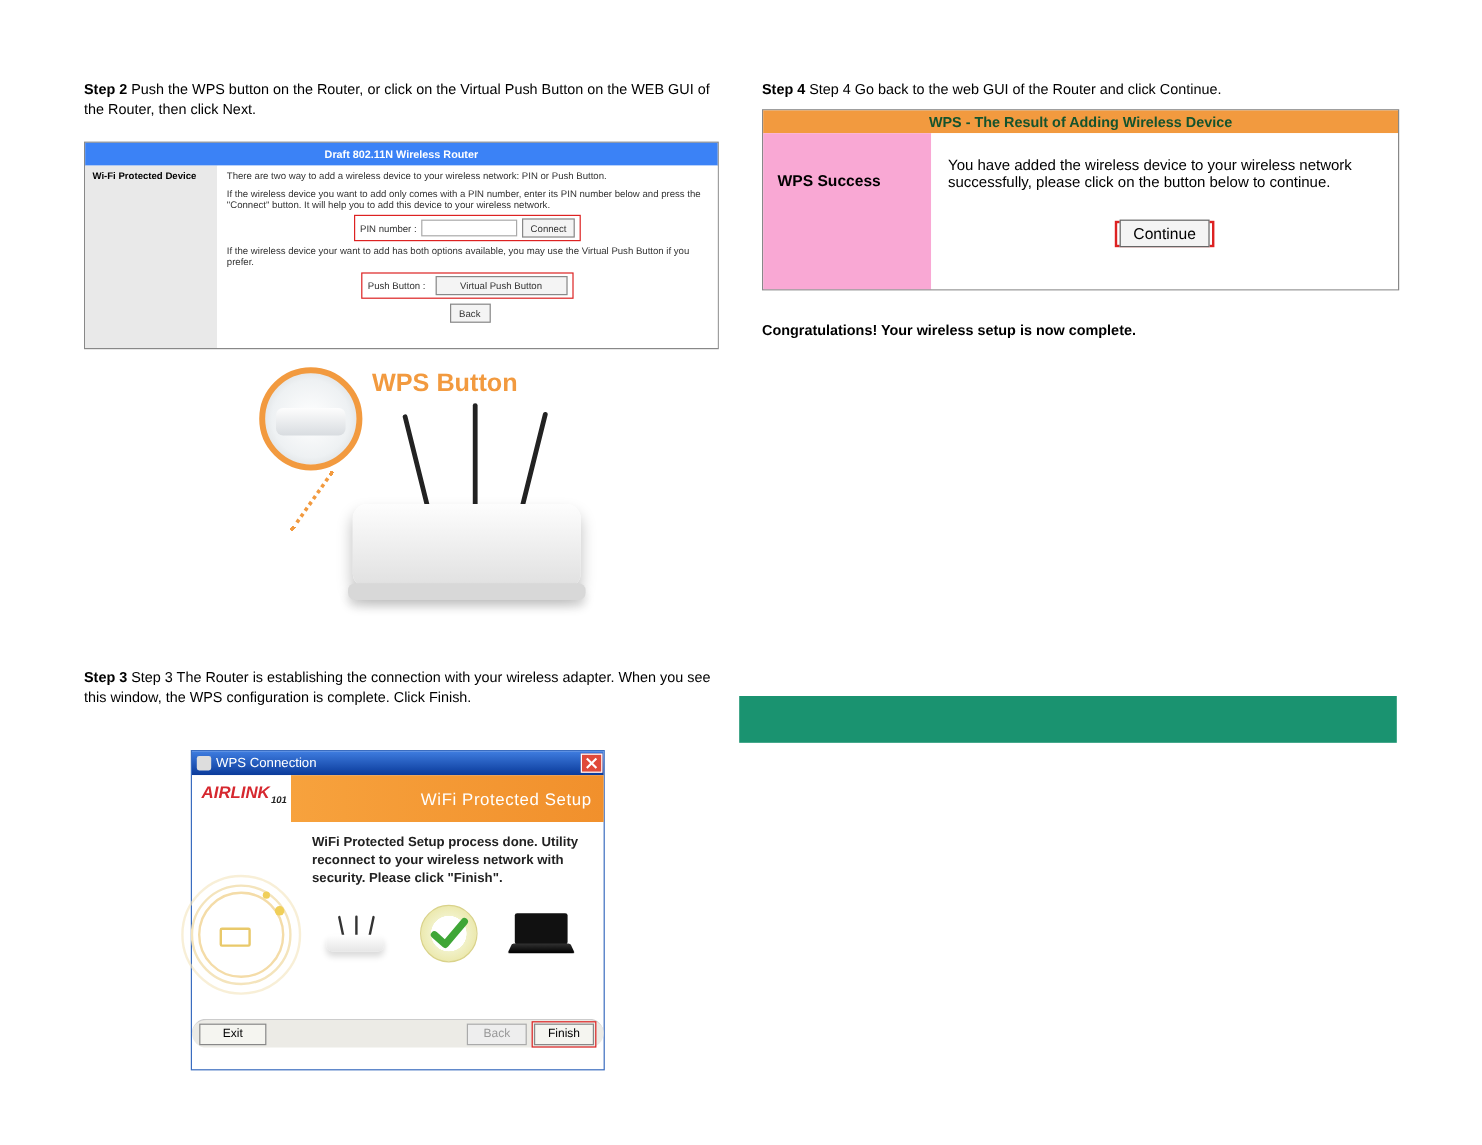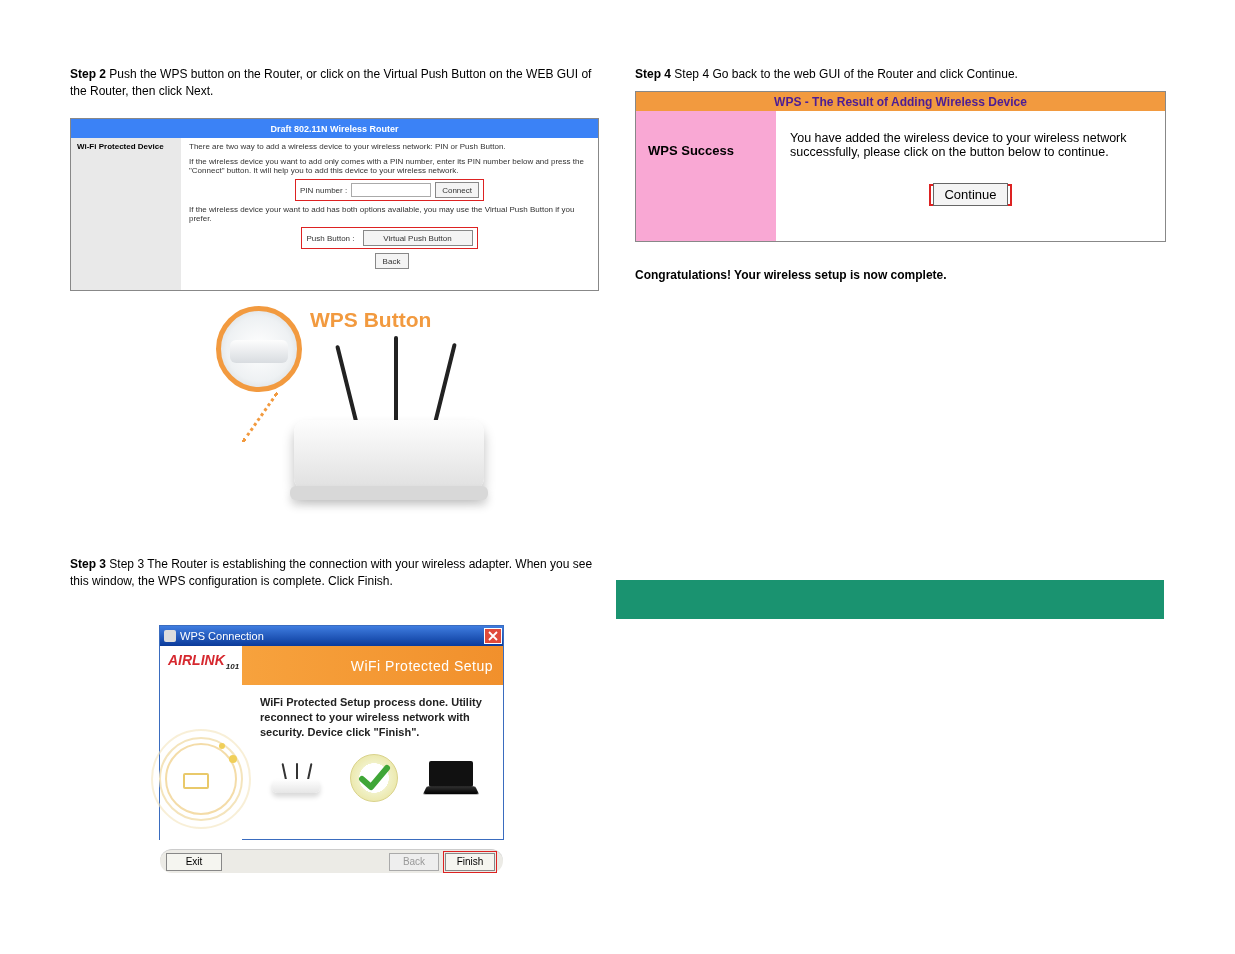--- a/index.html
+++ b/index.html
@@ -29,21 +29,21 @@
   .router-photo { left: 216px; top: 300px; width: 268px; height: 225px; }
   .rp-body { position:absolute; left:78px; top:120px; width:190px; height:70px; background: linear-gradient(#fdfdfd,#e0e0e0); border-radius: 12px; box-shadow: 0 8px 12px rgba(0,0,0,.25); }
   .rp-base { position:absolute; left:74px; top:186px; width:198px; height:14px; background:#d8d8d8; border-radius:6px; box-shadow:0 6px 8px rgba(0,0,0,.15);}
   .rp-ant { position:absolute; width:4px; height:90px; background:#222; border-radius:2px; }
   .rp-circle { position:absolute; left:0; top:6px; width:86px; height:86px; border:5px solid #f29a3f; border-radius:50%; background: radial-gradient(#fff,#eef1f3 60%, #ccd0d2); overflow:hidden; }
   .rp-circle-inner { position:absolute; left:12%; top:38%; width:76%; height:30%; background: linear-gradient(#fdfdfd,#d8dce0); border-radius: 6px; }
   .rp-dots { position:absolute; left:60px; top:92px; width:78px; height:60px; border-left: 3px dotted #f29a3f; transform: rotate(35deg); transform-origin: top left;}
   .rp-label { position:absolute; left:94px; top:8px; font-size:21px; font-weight:bold; color:#f29a3f; }
 
   
-  .utility { left: 159px; top: 625px; width: 345px; height: 215px; border: 1px solid #3a6cbf; background:#fff;}
+  .utility { left: 159px; top: 625px; width: 345px; height: 267px; border: 1px solid #3a6cbf; background:#fff;}
   .util-titlebar { height: 20px; background: linear-gradient(#3f7de0,#0a3a9a); color:#fff; display:flex; align-items:center; justify-content:space-between; padding:0 0 0 4px; font-size:11px;}
   .util-titlebar .ticon { width:12px; height:12px; background:#ddd; border-radius:2px; margin-right:4px; display:inline-block;}
   .util-close { width:18px; height:16px; background:#e04a3a; display:flex; align-items:center; justify-content:center; border: 1px solid #fff; margin:1px;}
   .util-close svg { width:10px; height:10px; }
   .util-banner { height: 39px; background: linear-gradient(90deg,#fff 0 24%, #f7a23d 24%, #f1902c); position:relative;}
   .util-logo { position:absolute; left:8px; top:6px; font-size:14px; font-weight:bold; font-style:italic; color:#d6282f;}
   .util-logo sub { font-size:8px; vertical-align:sub; color:#222;}
   .util-banner-title { position:absolute; right:10px; top:12px; color:#fff; font-size:14px; font-weight:300; letter-spacing:.5px;}
   .util-content { position:relative; height: 188px; }
   .util-side { position:absolute; left:0; top:0; width:82px; height:188px; background:#fff; display:flex; align-items:center; justify-content:center;}
@@ -70,21 +70,21 @@
   .util-back { width:50px; height:18px; border:1px solid #aaa; background:#eee; font-size:10px; color:#999; display:flex; align-items:center; justify-content:center; margin-right:4px;}
   .util-finish-outline { border:1px solid #d22; padding:1px;}
   .util-finish { width:50px; height:18px; border:1px solid #888; background:#f5f5f0; font-size:10px; display:flex; align-items:center; justify-content:center; cursor:pointer;}
 
   
   .document-text { font-size:12px; line-height:1.45; color:#000; }
   .doc-b { display:inline; font-size:12px; }
 
   
   .panel2 { left: 635px; top: 91px; width: 531px; height: 151px; border: 1px solid #888; }
-  .panel2-header { height: 19px; background: #f29a3f; color:#4c1d95; font-size:12px; font-weight:bold; display:flex; align-items:center; justify-content:center; }
+  .panel2-header { height: 19px; background: #f29a3f; color:#14532d; font-size:12px; font-weight:bold; display:flex; align-items:center; justify-content:center; }
   .panel2-body { display:flex; height: calc(100% - 19px); }
   .p2-side { width: 140px; background:#f9a8d4; font-size:13px; font-weight:bold; padding: 32px 8px 0 12px; }
   .p2-main { flex:1; background:#fff; padding: 20px 14px 0; font-size:12.5px; color:#000;}
   .p2-btn-outline { border: 2px solid #d22; padding: 2px; }
   .p2-btn { border: 1px solid #666; background:#f4f4f4; padding: 3px 10px; font-size:13px; display:inline-block; cursor:pointer;}
 
   .congrats-bar { left:616px; top:580px; width: 548px; height: 39px; background: #1a9370; }
   .congrats-text { left:616px; top:540px; font-size:12px; font-weight:bold; }
 
   .step-caption { font-size:12px; font-weight:bold; }
@@ -161,21 +161,21 @@
     </div>
     <div class="util-content">
       <div class="util-side">
         <div class="util-side-circle">
           <div class="util-side-laptop"></div>
           <div class="util-side-dot" style="right:-2px; top:10px;"></div>
           <div class="util-side-dot" style="right:10px; top:-2px; width:6px; height:6px;"></div>
         </div>
       </div>
       <div class="util-main">
-        <div class="util-text">WiFi Protected Setup process done. Utility reconnect to your wireless network with security. Device click "Finish".</div>
+        <div class="util-text">WiFi Protected Setup process done. Utility reconnect to your wireless network with security. Please click "Finish".</div>
         <div class="util-icons">
           <div class="util-router">
             <div class="ura" style="left:18px; transform:rotate(-12deg);"></div>
             <div class="ura" style="left:30px;"></div>
             <div class="ura" style="left:42px; transform:rotate(12deg);"></div>
             <div class="urb"></div>
           </div>
           <div class="util-check">
             <svg viewBox="0 0 34 34">
                 <path d="M5 18 L14 26 L30 7" fill="none" stroke="#3fa637" stroke-width="6" stroke-linecap="round" stroke-linejoin="round"></path>

